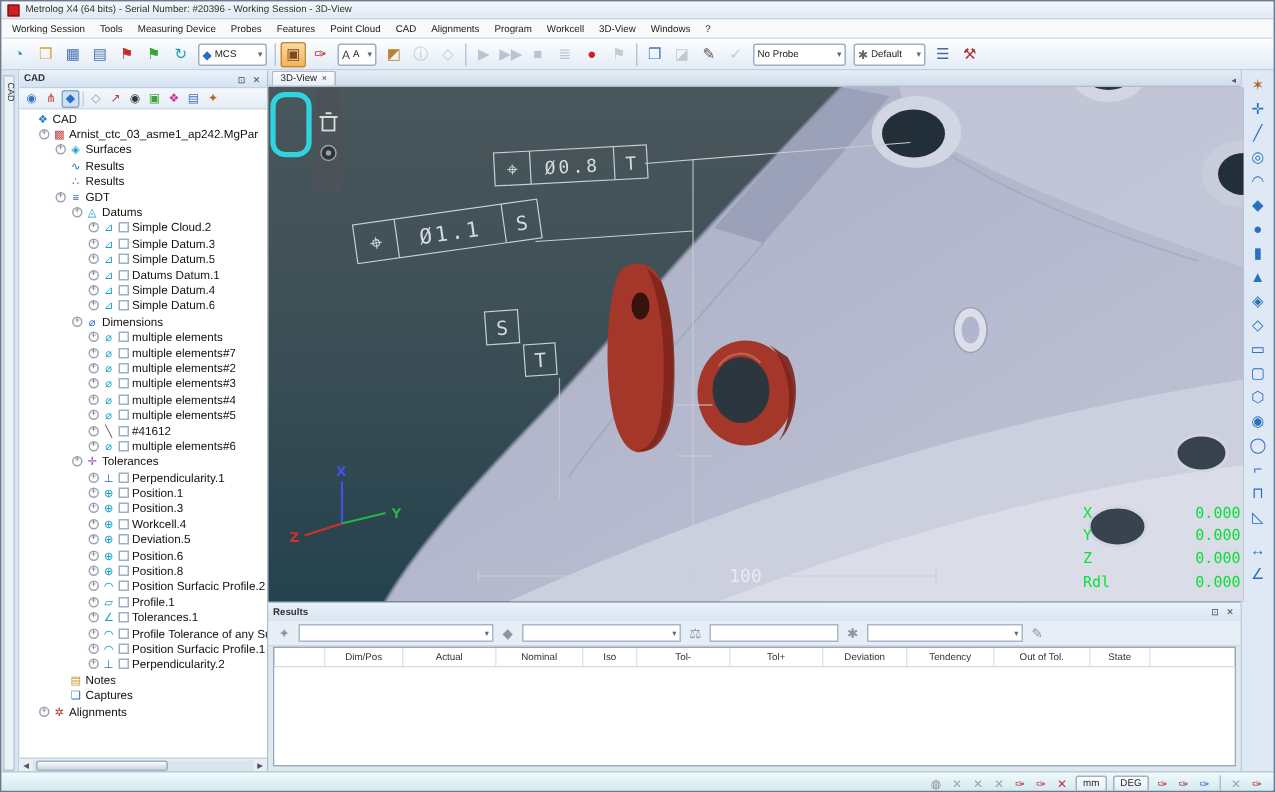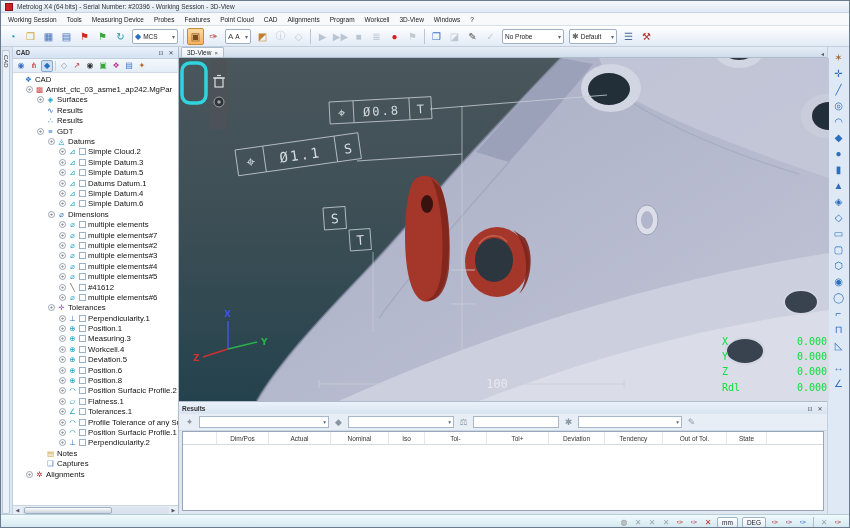--- a/index.html
+++ b/index.html
@@ -313,21 +313,21 @@
           <div class="trow" style="padding-left: 46px;">
             <span class="texp">+</span>
             <span class="tico" style="color: rgb(24, 160, 200);">⊕</span>
             <span class="tchk"></span>
             <span class="tlabel">Position.1</span>
           </div>
           <div class="trow" style="padding-left: 46px;">
             <span class="texp">+</span>
             <span class="tico" style="color: rgb(24, 160, 200);">⊕</span>
             <span class="tchk"></span>
-            <span class="tlabel">Measuring.3</span>
+            <span class="tlabel">Position.3</span>
           </div>
           <div class="trow" style="padding-left: 46px;">
             <span class="texp">+</span>
             <span class="tico" style="color: rgb(24, 160, 200);">⊕</span>
             <span class="tchk"></span>
             <span class="tlabel">Workcell.4</span>
           </div>
           <div class="trow" style="padding-left: 46px;">
             <span class="texp">+</span>
             <span class="tico" style="color: rgb(24, 160, 200);">⊕</span>
@@ -349,21 +349,21 @@
           <div class="trow" style="padding-left: 46px;">
             <span class="texp">+</span>
             <span class="tico" style="color: rgb(24, 160, 200);">◠</span>
             <span class="tchk"></span>
             <span class="tlabel">Position Surfacic Profile.2</span>
           </div>
           <div class="trow" style="padding-left: 46px;">
             <span class="texp">+</span>
             <span class="tico" style="color: rgb(24, 160, 200);">▱</span>
             <span class="tchk"></span>
-            <span class="tlabel">Flatness.1</span>
+            <span class="tlabel">Profile.1</span>
           </div>
           <div class="trow" style="padding-left: 46px;">
             <span class="texp">+</span>
             <span class="tico" style="color: rgb(24, 160, 200);">∠</span>
             <span class="tchk"></span>
             <span class="tlabel">Tolerances.1</span>
           </div>
           <div class="trow" style="padding-left: 46px;">
             <span class="texp">+</span>
             <span class="tico" style="color: rgb(24, 160, 200);">◠</span>

